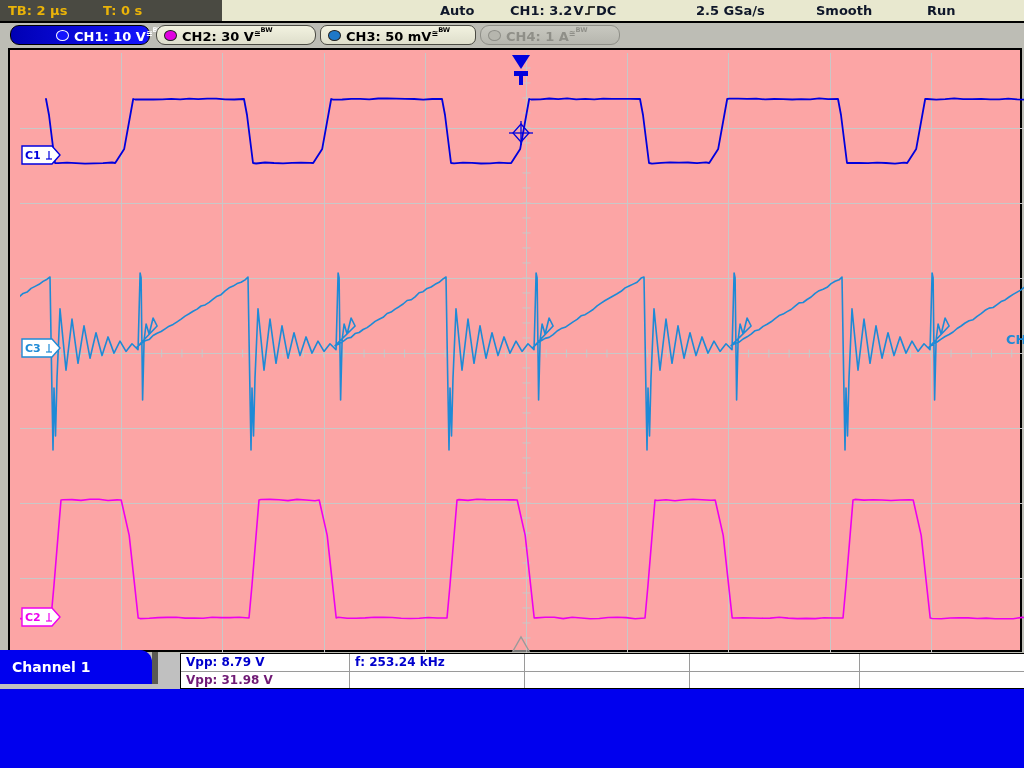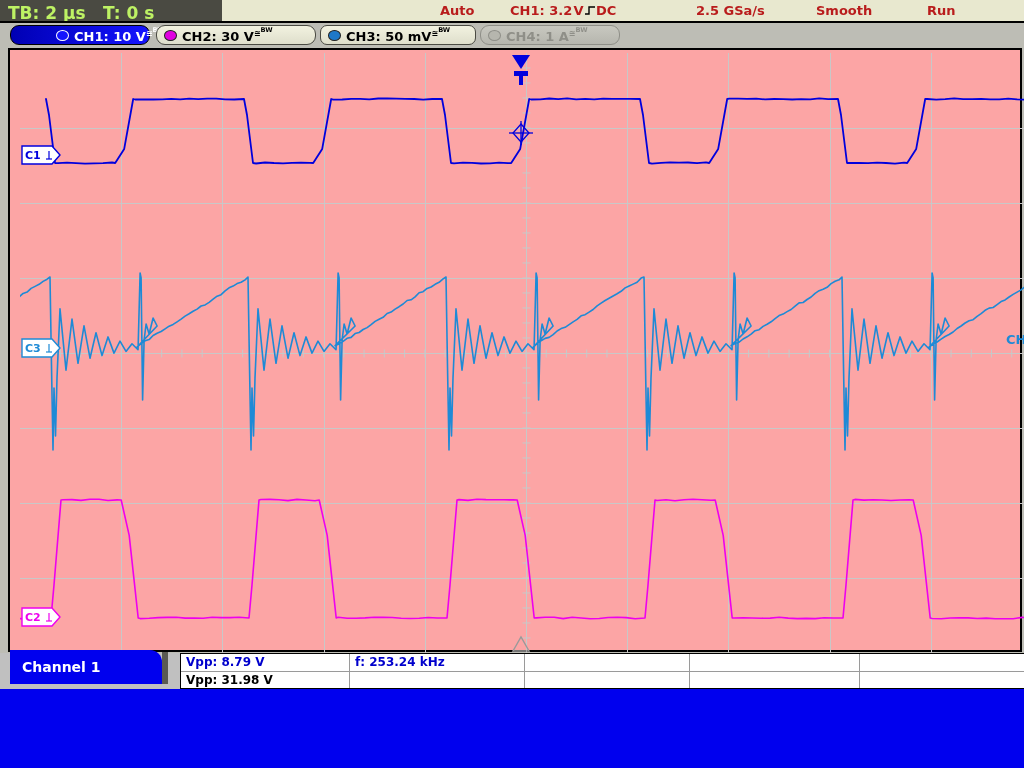--- a/index.html
+++ b/index.html
@@ -8,26 +8,26 @@
     background:#c0c0c0;
     font-family:"DejaVu Sans","Liberation Sans",sans-serif;
     -webkit-font-smoothing:none;
   }
   .root{position:relative;width:1024px;height:768px;}
 
   
   .topbar{position:absolute;left:0;top:0;width:1024px;height:22px;}
   .tb-left{position:absolute;left:0;top:0;width:222px;height:22px;
     background:#4a4a42;border-bottom:1px solid #000;}
-  .tb-left .t{position:absolute;color:#bef264;font-size:17px;font-weight:bold;top:3px;}
+  .tb-left .t{position:absolute;color:#eab308;font-size:13px;font-weight:bold;top:3px;}
   .tb-tb{left:8px;}
   .tb-t{left:103px;}
   .tb-right{position:absolute;left:222px;top:0;width:802px;height:22px;
     background:#e8e8cf;border-bottom:1px solid #000;}
-  .tb-right .t{position:absolute;color:#b91c1c;font-size:13px;font-weight:bold;top:3px;}
+  .tb-right .t{position:absolute;color:#0f172a;font-size:13px;font-weight:bold;top:3px;}
   .tb-auto{left:474px;}
   .tb-trig{left:542px;}
   .tb-sa{left:474px;}
   .tb-sm{left:594px;}
   .tb-run{left:705px;}
   .sep-line{position:absolute;left:0;top:21px;width:1024px;height:2px;background:#000;}
 
   
   .chrow{position:absolute;left:0;top:23px;width:1024px;height:24px;background:#bdbdb5;}
   .chbtn{position:absolute;top:2px;height:20px;border:1px solid #4a4a42;border-radius:9px;
@@ -54,25 +54,25 @@
   .plot svg{display:block;}
 
   
   .meas{position:absolute;left:160px;top:653px;width:864px;height:36px;
     background:#fff;border:1px solid #000;box-sizing:border-box;margin-left:20px;}
   .meas .cell{position:absolute;height:17px;font-size:12px;font-weight:bold;
     padding-left:5px;box-sizing:border-box;line-height:17px;white-space:nowrap;}
   .meas .vsep{position:absolute;top:0;width:1px;height:34px;background:#9a9a9a;}
   .meas .hsep{position:absolute;left:0;top:17px;width:862px;height:1px;background:#9a9a9a;}
   .blue{color:#0000cc;}
-  .magenta{color:#000000;}
+  .magenta{color:#701a75;}
 
   
   .menu{position:absolute;left:0;top:689px;width:1024px;height:79px;background:#0000ee;}
-  .tabwrap{position:absolute;left:0;top:650px;width:129px;height:34px;margin-left:10px;}
+  .tabwrap{position:absolute;left:0;top:650px;width:129px;height:34px;}
   .tab{position:absolute;left:0;top:0;width:152px;height:34px;
     background:#0000ee;border-top-right-radius:12px;}
   .tab .tl{position:absolute;left:12px;top:9px;color:#fff;font-size:14px;font-weight:bold;}
   .tabshadow{position:absolute;left:152px;top:2px;width:6px;height:32px;background:#5a5a52;}
 </style>
 </head>
 <body>
 
 <div class="root">
 

